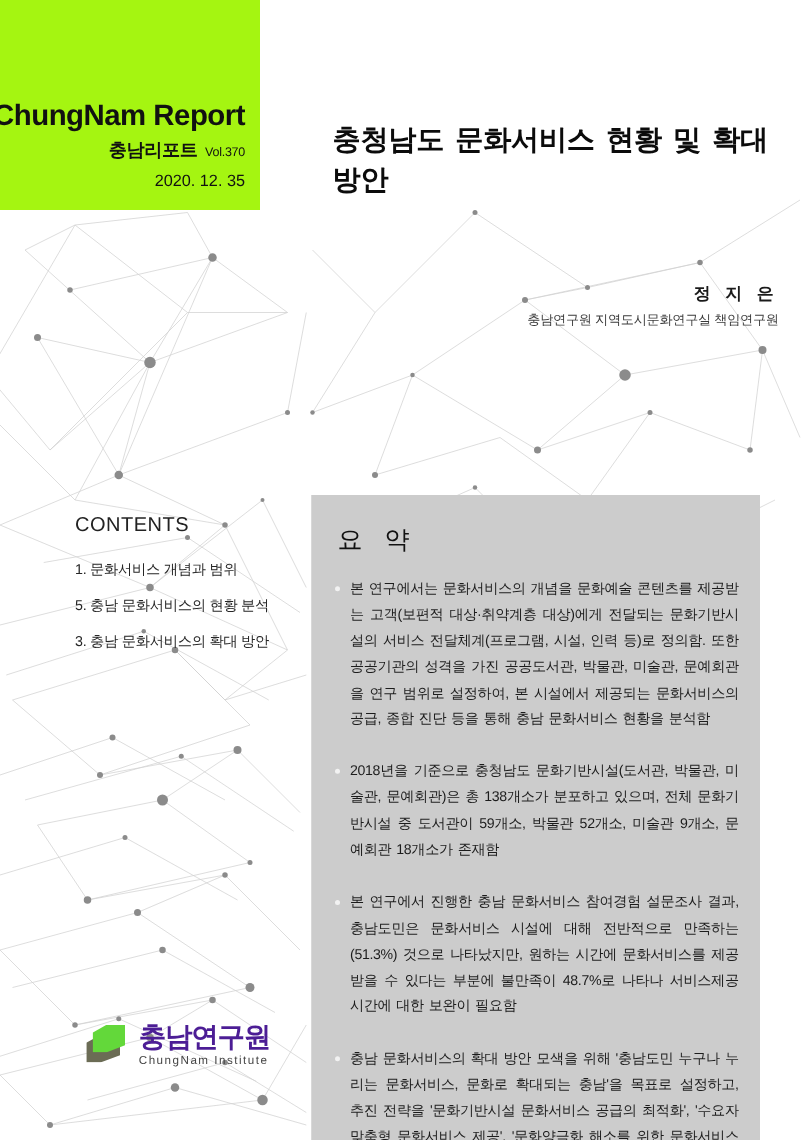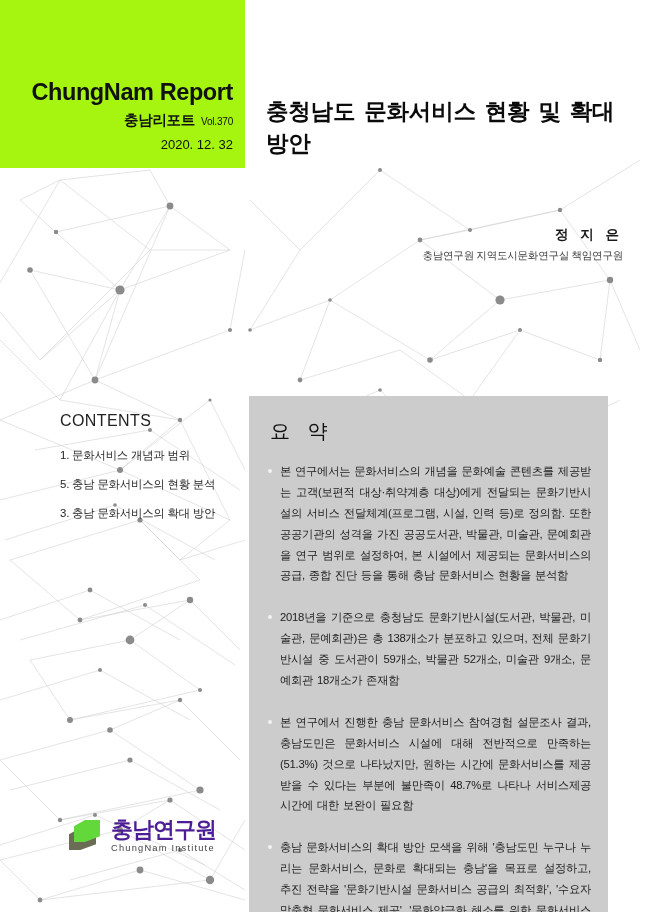--- a/index.html
+++ b/index.html
@@ -27,21 +27,21 @@
     width: 645px;
     height: 912px;
     z-index: 0;
   }
 
   
   #masthead {
     position: absolute;
     left: 0;
     top: 0;
-    width: 245px;
+    width: 208px;
     height: 168px;
     background: #a5f511;
     z-index: 3;
     box-sizing: border-box;
     padding: 0 14px 0 16px;
   }
   #masthead .brand-en {
     position: absolute;
     right: 12px;
     bottom: 62px;
@@ -110,21 +110,20 @@
     font-weight: bold;
     color: #1a1a1a;
     letter-spacing: 4px;
     margin-bottom: 5px;
   }
   #author-block .author-affil {
     font-size: 10.5px;
     color: #3a3a3a;
     letter-spacing: -0.2px;
     margin-bottom: 0;
-    font-family: Liberation Serif, serif;
   }
   #author-block .author-email {
     font-size: 10.5px;
     color: #3a3a3a;
     letter-spacing: -0.1px;
   }
 
   
   #lead-block {
     position: absolute;
@@ -385,21 +384,21 @@
       <li>본 연구에서 진행한 충남 문화서비스 참여경험 설문조사 결과, 충남도민은 문화서비스 시설에 대해 전반적으로 만족하는(51.3%) 것으로 나타났지만, 원하는 시간에 문화서비스를 제공 받을 수 있다는 부분에 불만족이 48.7%로 나타나 서비스제공 시간에 대한 보완이 필요함</li>
       <li>충남 문화서비스의 확대 방안 모색을 위해 '충남도민 누구나 누리는 문화서비스, 문화로 확대되는 충남'을 목표로 설정하고, 추진 전략을 '문화기반시설 문화서비스 공급의 최적화', '수요자 맞춤형 문화서비스 제공', '문화양극화 해소를 위한 문화서비스 확대'로 도출함</li>
     </ul>
   </section>
 
   <header id="masthead">
     <div class="brand-en">ChungNam Report</div>
     <div class="brand-ko-row">
       <span class="brand-ko">충남리포트</span><span class="brand-vol">Vol.370</span>
     </div>
-    <div class="brand-date">2020. 12. 32</div>
+    <div class="brand-date">2020. 12. 35</div>
   </header>
 
   <div id="title-block">
     <h1 class="doc-title">충청남도 문화서비스 현황 및 확대 방안</h1>
   </div>
 
   <div id="author-block">
     <div class="author-name">정 지 은</div>
     <div class="author-affil">충남연구원 지역도시문화연구실 책임연구원</div>
   </div>

